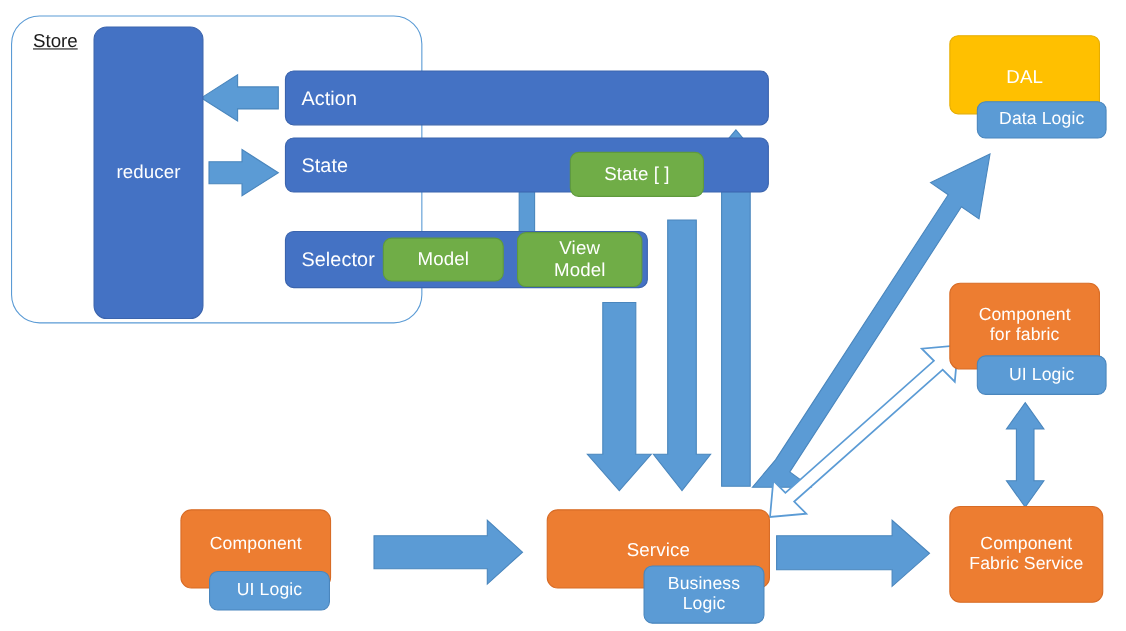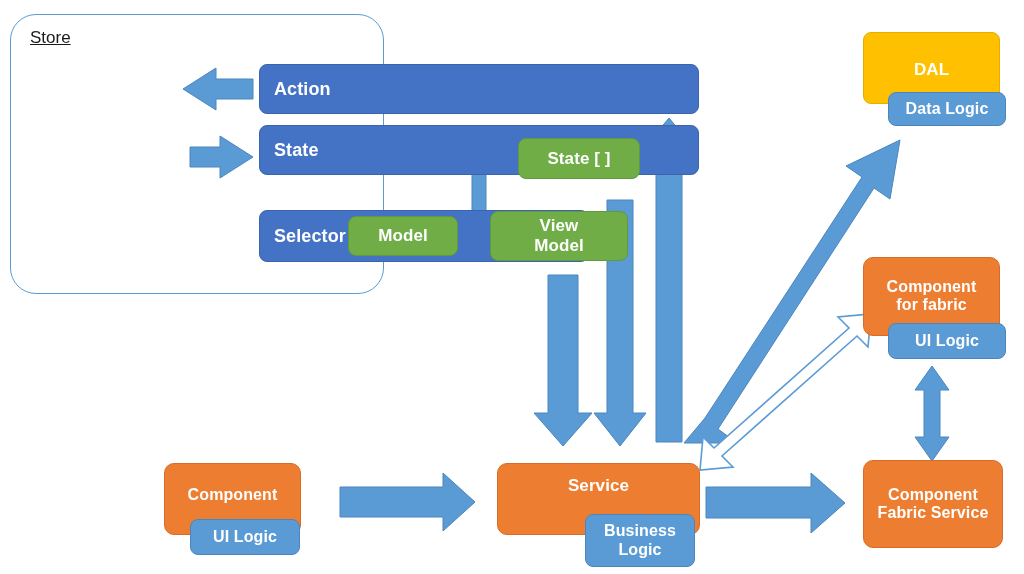--- a/index.html
+++ b/index.html
@@ -36,22 +36,22 @@
     position:absolute;
     color:#1a1a1a;
     font-size:17px;
   }
   
   .blue      {background:#4472C4; border:1px solid #3b64ad;}
   .lightblue {background:#5B9BD5; border:1px solid #4a86bd;}
   .green     {background:#70AD47; border:1px solid #5f9a3c;}
   .orange    {background:#ED7D31; border:1px solid #d86c26;}
   .yellow    {background:#FFC000; border:1px solid #e6ad00;}
-  .r8  {border-radius:8px;font-weight:bold;}
-  .r10 {border-radius:10px;font-weight:bold;}
+  .r8  {border-radius:8px;}
+  .r10 {border-radius:10px;}
   .r12 {border-radius:12px;}
   .left-text{justify-content:flex-start; padding-left:14px;}
   svg.arrows{
     position:absolute;
     left:0;top:0;
     width:1024px;height:574px;
     overflow:visible;
     pointer-events:none;
   }
   .arrow-fill{fill:#5B9BD5;stroke:#4a86bd;stroke-width:1;}
@@ -83,39 +83,42 @@
 
     <polygon class="arrow-hollow" points="700,470 703,437 714,448 849,328 838,317 871,314 868,347 857,336 722,456 733,467"></polygon>
 
     <polygon class="arrow-fill" points="340,487 443,487 443,473 475,502 443,531 443,517 340,517"></polygon>
 
     <polygon class="arrow-fill" points="706,487 811,487 811,473 845,503 811,533 811,518 706,518"></polygon>
 
     <polygon class="arrow-fill" points="932,366 949,390 940,390 940,437 949,437 932,461 915,437 924,437 924,390 915,390"></polygon>
   </svg>
 
+  <div class="node blue r12" style="left:85px; top:24px; width:100px; height:266px; font-size:17px;">
+    <span>reducer</span>
+  </div>
 
   <div class="node blue r8 left-text" style="left:259px; top:64px; width:440px; height:50px; font-size:18px;">
     <span>Action</span>
   </div>
 
   <div class="node blue r8 left-text" style="left:259px; top:125px; width:440px; height:50px; font-size:18px;">
     <span>State</span>
   </div>
   <div class="node green r8" style="left:518px; top:138px; width:122px; height:41px; font-size:17px;">
     <span>State [ ]</span>
   </div>
 
   <div class="node blue r8 left-text" style="left:259px; top:210px; width:330px; height:52px; font-size:18px;">
     <span>Selector</span>
   </div>
   <div class="node green r8" style="left:348px; top:216px; width:110px; height:40px; font-size:17px;">
     <span>Model</span>
   </div>
-  <div class="node green r8" style="left:470px; top:211px; width:138px; height:50px; font-size:17px; flex-direction:column;margin-left:20px;">
+  <div class="node green r8" style="left:470px; top:211px; width:114px; height:50px; font-size:17px; flex-direction:column;">
     <span>View</span>
     <span>Model</span>
   </div>
 
   <div class="node yellow r8" style="left:863px; top:32px; width:137px; height:72px; font-size:17px; align-items:flex-start; padding-top:27px;">
     <span>DAL</span>
   </div>
   <div class="node lightblue r8" style="left:888px; top:92px; width:118px; height:34px; font-size:16px;">
     <span>Data Logic</span>
   </div>
@@ -133,21 +136,21 @@
     <span>Fabric Service</span>
   </div>
 
   <div class="node orange r10" style="left:164px; top:463px; width:137px; height:72px; font-size:16px; align-items:flex-start; padding-top:22px;">
     <span>Component</span>
   </div>
   <div class="node lightblue r8" style="left:190px; top:519px; width:110px; height:36px; font-size:16px;">
     <span>UI Logic</span>
   </div>
 
-  <div class="node orange r10" style="left:497px; top:463px; width:203px; height:72px; font-size:17px; align-items:flex-start; padding-top:12px;">
+  <div class="node orange r10" style="left:497px; top:463px; width:203px; height:72px; font-size:17px; align-items:flex-start; padding-top:26px;">
     <span>Service</span>
   </div>
   <div class="node lightblue r8" style="left:585px; top:514px; width:110px; height:53px; font-size:16px; flex-direction:column;">
     <span>Business</span>
     <span>Logic</span>
   </div>
 
 </div>
 
 </body></html>

